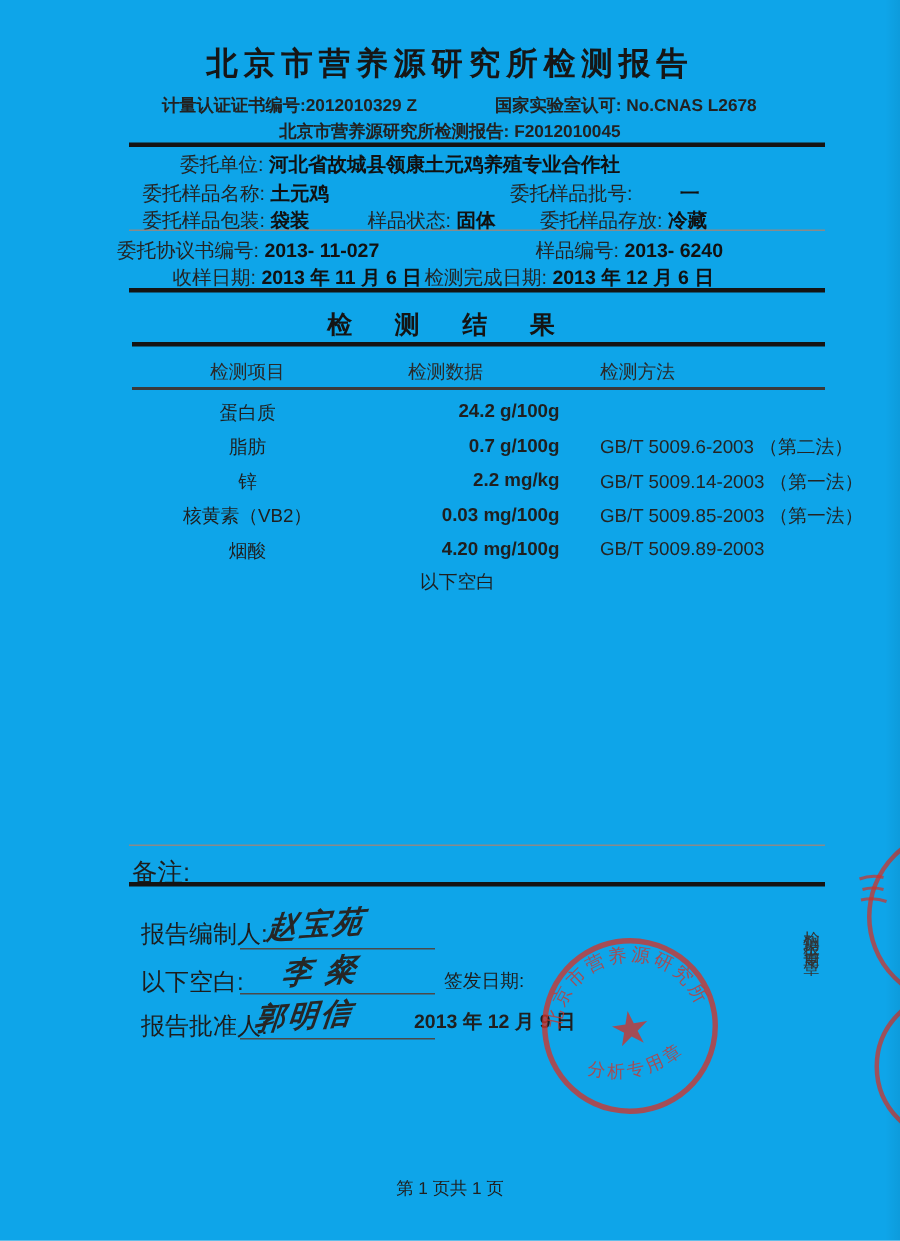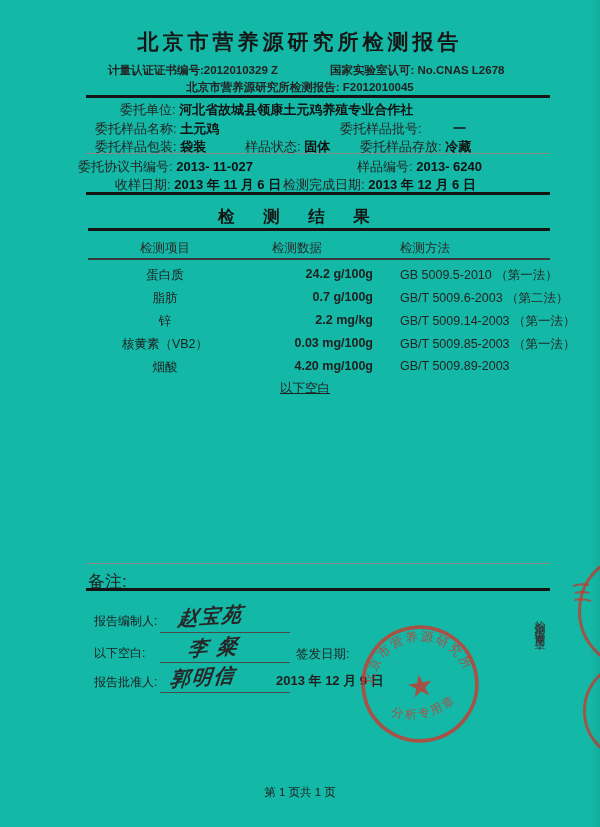--- a/index.html
+++ b/index.html
@@ -3,21 +3,21 @@
 <meta charset="utf-8">
 <style>
   html,body{margin:0;padding:0;}
   body{
     width:600px;height:827px;
     font-family:"Liberation Sans", sans-serif;
     background:#e9e9e9;
   }
   .page{
     position:relative;width:600px;height:827px;overflow:hidden;
-    background:#14b8a6;color:#1f1f1f;
+    background:#0ea5e9;color:#1f1f1f;
   }
   .abs{position:absolute;}
   .title{
     width:600px;text-align:center;top:28px;left:0;
     font-size:21px;font-weight:700;letter-spacing:4px;color:#161616;
   }
   .cert{font-size:11.5px;font-weight:700;color:#222;}
   .cert2{width:600px;text-align:center;}
   .rule{background:#141414;}
   .rule.thin{background:#8a8a8a;}
@@ -29,21 +29,21 @@
     width:600px;left:0;text-align:center;
     font-size:16.5px;font-weight:700;letter-spacing:12px;color:#141414;
   }
   .th{font-size:12.5px;color:#2a2a2a;}
   .cell{font-size:12.5px;white-space:nowrap;}
   .cell.item{width:130px;text-align:center;}
   .cell.value{width:133px;text-align:right;font-weight:700;}
   .cell.method{color:#242424;}
   .blank-note{font-size:12.5px;width:100px;text-align:center;}
   .remark{font-size:17px;color:#1d1d1d;}
-  .siglabel{font-size:12px;color:#1d1d1d;white-space:nowrap;}
+  .siglabel{font-size:16px;color:#1d1d1d;white-space:nowrap;}
   .sigline{height:1px;background:#4a4a4a;width:130px;}
   .sig{
     font-size:20px;color:#262626;white-space:nowrap;
     font-style:italic;font-weight:600;
     transform:rotate(-4deg) skewX(-10deg);
     letter-spacing:2px;
   }
   .issue{font-size:12.5px;white-space:nowrap;}
   .issue-date{font-size:13px;font-weight:700;white-space:nowrap;}
   .stampwrap{transform:rotate(-9deg);opacity:.86;}
@@ -124,39 +124,38 @@
   <div class="abs sec-title" style="top:206px;">检 测 结 果</div>
   <div class="abs rule" style="left:88px;top:228px;width:462px;height:2.5px;"></div>
 
   <div class="abs th" style="left:140px;top:240px;">检测项目</div>
   <div class="abs th" style="left:272px;top:240px;">检测数据</div>
   <div class="abs th" style="left:400px;top:240px;">检测方法</div>
   <div class="abs rule med" style="left:88px;top:258px;width:462px;height:1.5px;"></div>
 
   <div class="abs cell item" style="left:100px;top:267px;">蛋白质</div>
   <div class="abs cell value" style="left:240px;top:267px;">24.2 g/100g</div>
-  <div class="abs cell method" style="left:400px;top:267px;">GB 5009.5-2010 （第一法）</div>
 
   <div class="abs cell item" style="left:100px;top:290px;">脂肪</div>
   <div class="abs cell value" style="left:240px;top:290px;">0.7 g/100g</div>
   <div class="abs cell method" style="left:400px;top:290px;">GB/T 5009.6-2003 （第二法）</div>
 
   <div class="abs cell item" style="left:100px;top:313px;">锌</div>
   <div class="abs cell value" style="left:240px;top:313px;">2.2 mg/kg</div>
   <div class="abs cell method" style="left:400px;top:313px;">GB/T 5009.14-2003 （第一法）</div>
 
   <div class="abs cell item" style="left:100px;top:336px;">核黄素（VB2）</div>
   <div class="abs cell value" style="left:240px;top:336px;">0.03 mg/100g</div>
   <div class="abs cell method" style="left:400px;top:336px;">GB/T 5009.85-2003 （第一法）</div>
 
   <div class="abs cell item" style="left:100px;top:359px;">烟酸</div>
   <div class="abs cell value" style="left:240px;top:359px;">4.20 mg/100g</div>
   <div class="abs cell method" style="left:400px;top:359px;">GB/T 5009.89-2003</div>
 
-  <div class="abs blank-note" style="left:255px;top:380px;text-decoration:underline;">以下空白</div>
+  <div class="abs blank-note" style="left:255px;top:380px;">以下空白</div>
 
   <div class="abs rule thin" style="left:86px;top:563px;width:464px;height:1px;"></div>
   <div class="abs remark" style="left:88px;top:570px;">备注:</div>
   <div class="abs rule" style="left:86px;top:588px;width:464px;height:3px;"></div>
 
   <div class="abs siglabel" style="left:94px;top:613px;">报告编制人:</div>
   <div class="abs sig" style="left:178px;top:603px;">赵宝苑</div>
   <div class="abs sigline" style="left:160px;top:632px;"></div>
 
   <div class="abs siglabel" style="left:94px;top:645px;">以下空白:</div>

